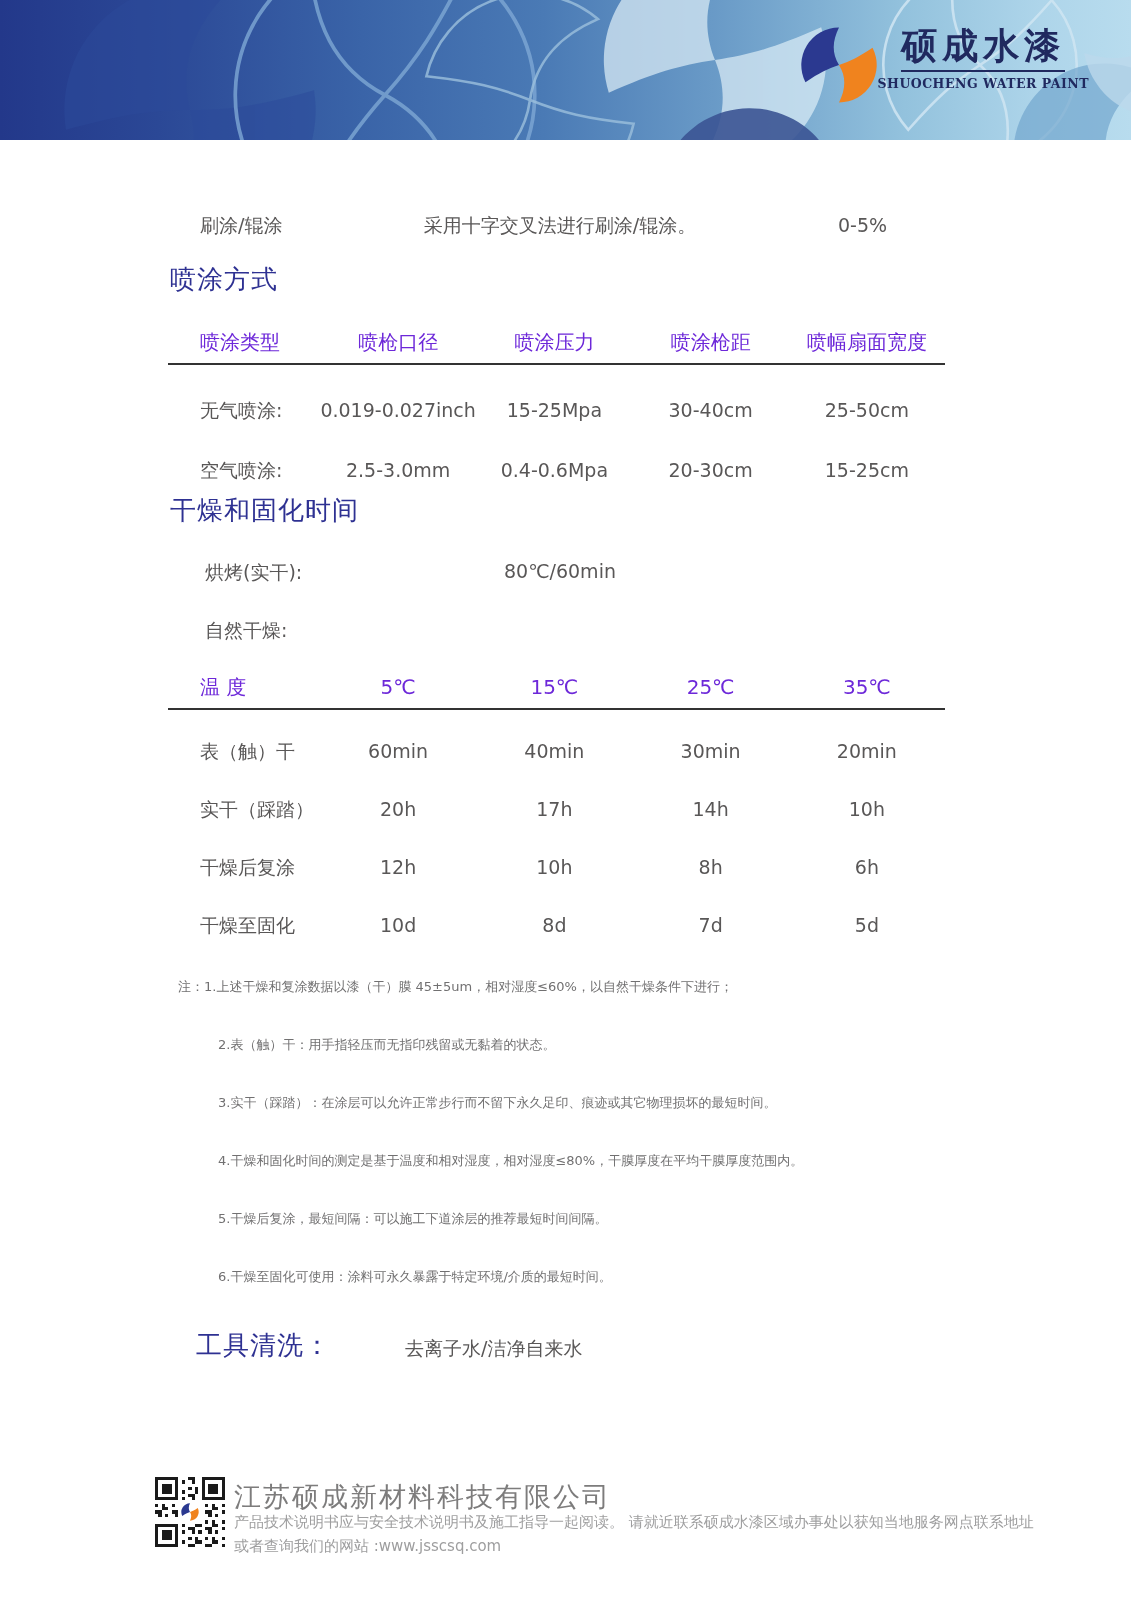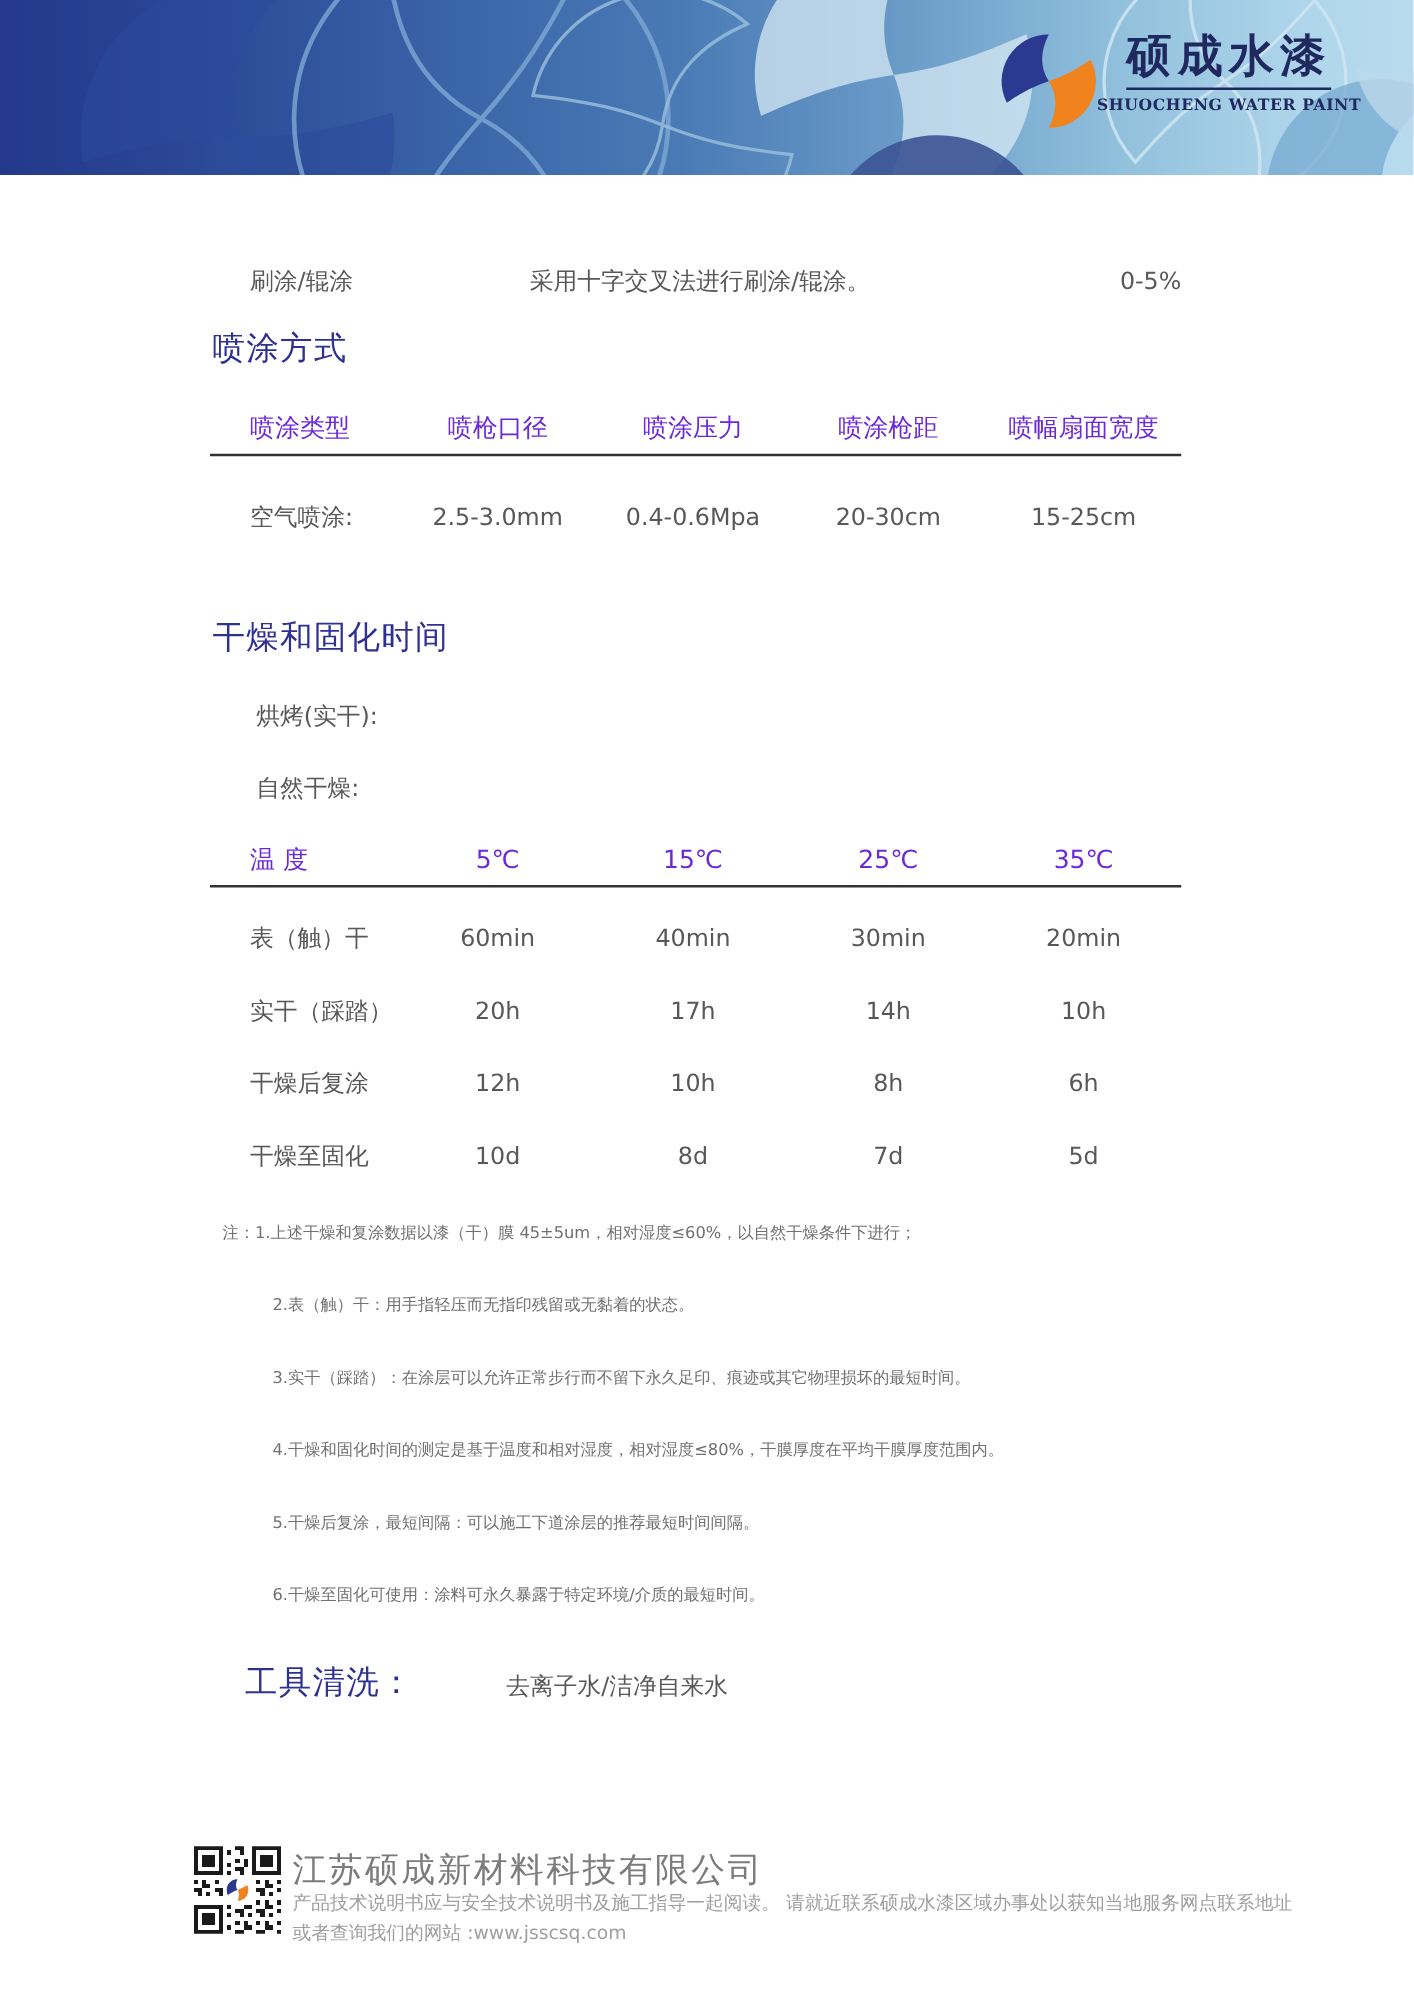--- a/index.html
+++ b/index.html
@@ -53,21 +53,21 @@
   }
 
   
   .app-row {
     position: absolute; left: 168px; top: 212px; width: 777px;
     display: grid; grid-template-columns: 172px 1fr 165px;
     font-size: 19px; color: #595757; line-height: 26px;
   }
   .app-row .c1 { padding-left: 32px; text-align: left; }
   .app-row .c2 { text-align: center; }
-  .app-row .c3 { text-align: right; }
+  .app-row .c3 { text-align: center; }
 
   
   .tbl { position: absolute; left: 168px; width: 777px; }
   .tbl .hdr {
     display: grid; grid-template-columns: 152px repeat(4, 1fr);
     font-size: 20px; color: #6d28d9; font-weight: 500;
     padding-bottom: 9px; border-bottom: 2px solid #333333;
     line-height: 24px;
   }
   .tbl .row {
@@ -164,32 +164,40 @@
   <div class="sec-heading" style="top:266px;">喷涂方式</div>
 
   <div class="tbl spray-tbl" style="top:330px;">
     <div class="hdr">
       <span>喷涂类型</span>
       <span>喷枪口径</span>
       <span>喷涂压力</span>
       <span>喷涂枪距</span>
       <span>喷幅扇面宽度</span>
     </div>
+    <div class="row r1">
+      <span>无气喷涂:</span>
+      <span>0.019-0.027inch</span>
+      <span>15-25Mpa</span>
+      <span>30-40cm</span>
+      <span>25-50cm</span>
+    </div>
     <div class="row r2">
       <span>空气喷涂:</span>
       <span>2.5-3.0mm</span>
       <span>0.4-0.6Mpa</span>
       <span>20-30cm</span>
       <span>15-25cm</span>
     </div>
   </div>
 
   <div class="sec-heading" style="top:497px;">干燥和固化时间</div>
 
   <div class="bake-label">烘烤(实干):</div>
+  <div class="bake-value">80℃/60min</div>
   <div class="natural-label">自然干燥:</div>
 
   <div class="tbl dry-tbl" style="top:675px;">
     <div class="hdr">
       <span>温 度</span>
       <span>5℃</span>
       <span>15℃</span>
       <span>25℃</span>
       <span>35℃</span>
     </div>

